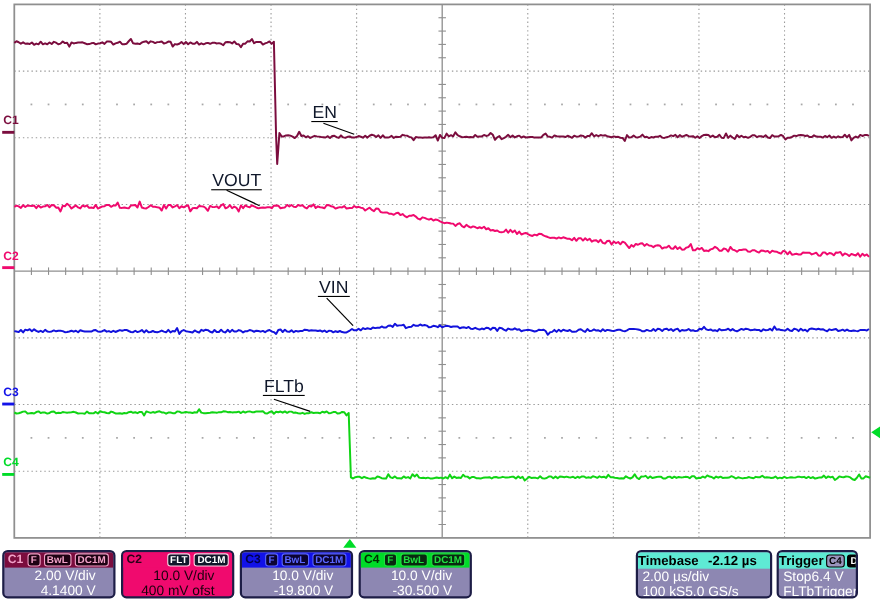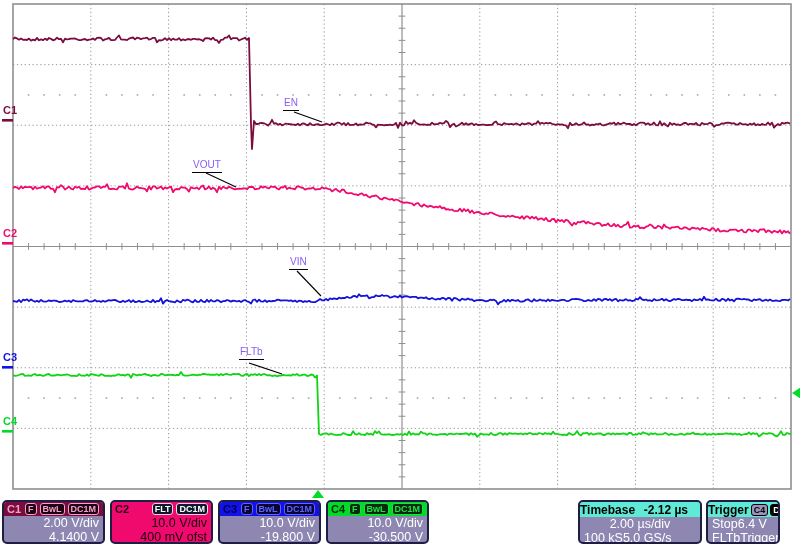--- a/index.html
+++ b/index.html
@@ -1,36 +1,36 @@
 <!DOCTYPE html>
 <html><head>
 <meta charset="utf-8">
 <style>
   html,body{margin:0;padding:0;}
   body{width:800px;height:547px;position:relative;background:#ffffff;overflow:hidden;
        font-family:"Liberation Sans",sans-serif;}
   #scope-svg{position:absolute;left:0;top:0;}
 
   
-  .tracelabel{position:absolute;font-size:10px;color:#8b5cf6;border-bottom:1.4px solid #000;
+  .tracelabel{position:absolute;font-size:16px;color:#0f172a;border-bottom:1.4px solid #000;
               padding:0 1px 1px 1px;line-height:13px;background:transparent;}
 
   
   .chmark{position:absolute;font-size:11px;font-weight:bold;line-height:11px;}
 
   
   .chbox,.infobox{position:absolute;top:500px;height:44px;box-sizing:border-box;
     background:#8d87b2;border:2px solid #1d1d46;border-radius:5px;overflow:hidden;}
   .chbox .head{height:14px;background:var(--accent);display:flex;align-items:center;
     gap:3px;padding:0 3px;}
   .chbox .chid{font-size:11px;font-weight:bold;color:var(--on-accent);margin-right:1px;}
   .chbox .chip{font-size:9px;font-weight:bold;line-height:10px;padding:0 2px;border-radius:3px;
     background:rgba(10,0,10,0.82);border:1px solid var(--chip);color:var(--chip);}
   .chbox.selected{background:var(--accent);}
-  .chbox .l{font-size:12.5px;line-height:14px;color:#ffffff;text-align:right;padding-right:4px;}
+  .chbox .l{font-size:12.5px;line-height:14px;color:#ffffff;text-align:right;padding-right:16px;}
   .chbox.selected .l{color:#1c000e;}
   .chbox.selected .chip{background:#0f172a;border-color:#ffd2e6;color:#fff;}
 
   .infobox .head{height:15px;background:#5eead4;display:flex;align-items:center;
     justify-content:space-between;padding:0 0;font-size:12px;font-weight:bold;color:#000;}
   .infobox .row{display:flex;justify-content:flex-start;font-size:12.5px;line-height:14px;
     color:#fff;padding:0 4px;}
   .tchip{font-size:9px;font-weight:bold;line-height:10px;padding:0 2px;border-radius:3px;margin-left:2px;}
   .tchip.src{background:#9a94bc;color:#000;border:1px solid #000;}
   .tchip.coup{background:#000;color:#fff;border:1px solid #000;}
@@ -283,21 +283,21 @@
   </div>
   <div class="l">10.0 V/div</div>
   <div class="l">-30.500 V</div>
 </div>
 
 <div class="infobox" style="left:578px;width:124px;">
   <div class="head">
     <span>Timebase</span>
     <span style="margin-right:12px;">-2.12 µs</span>
   </div>
-  <div class="row" style="justify-content:center;">
+  <div class="row" style="justify-content:flex-start;">
     <span>2.00 µs/div</span>
   </div>
   <div class="row">
     <span>100 kS</span>
     <span>5.0 GS/s</span>
   </div>
 </div>
 
 <div class="infobox" style="left:706px;width:74px;">
   <div class="head">

